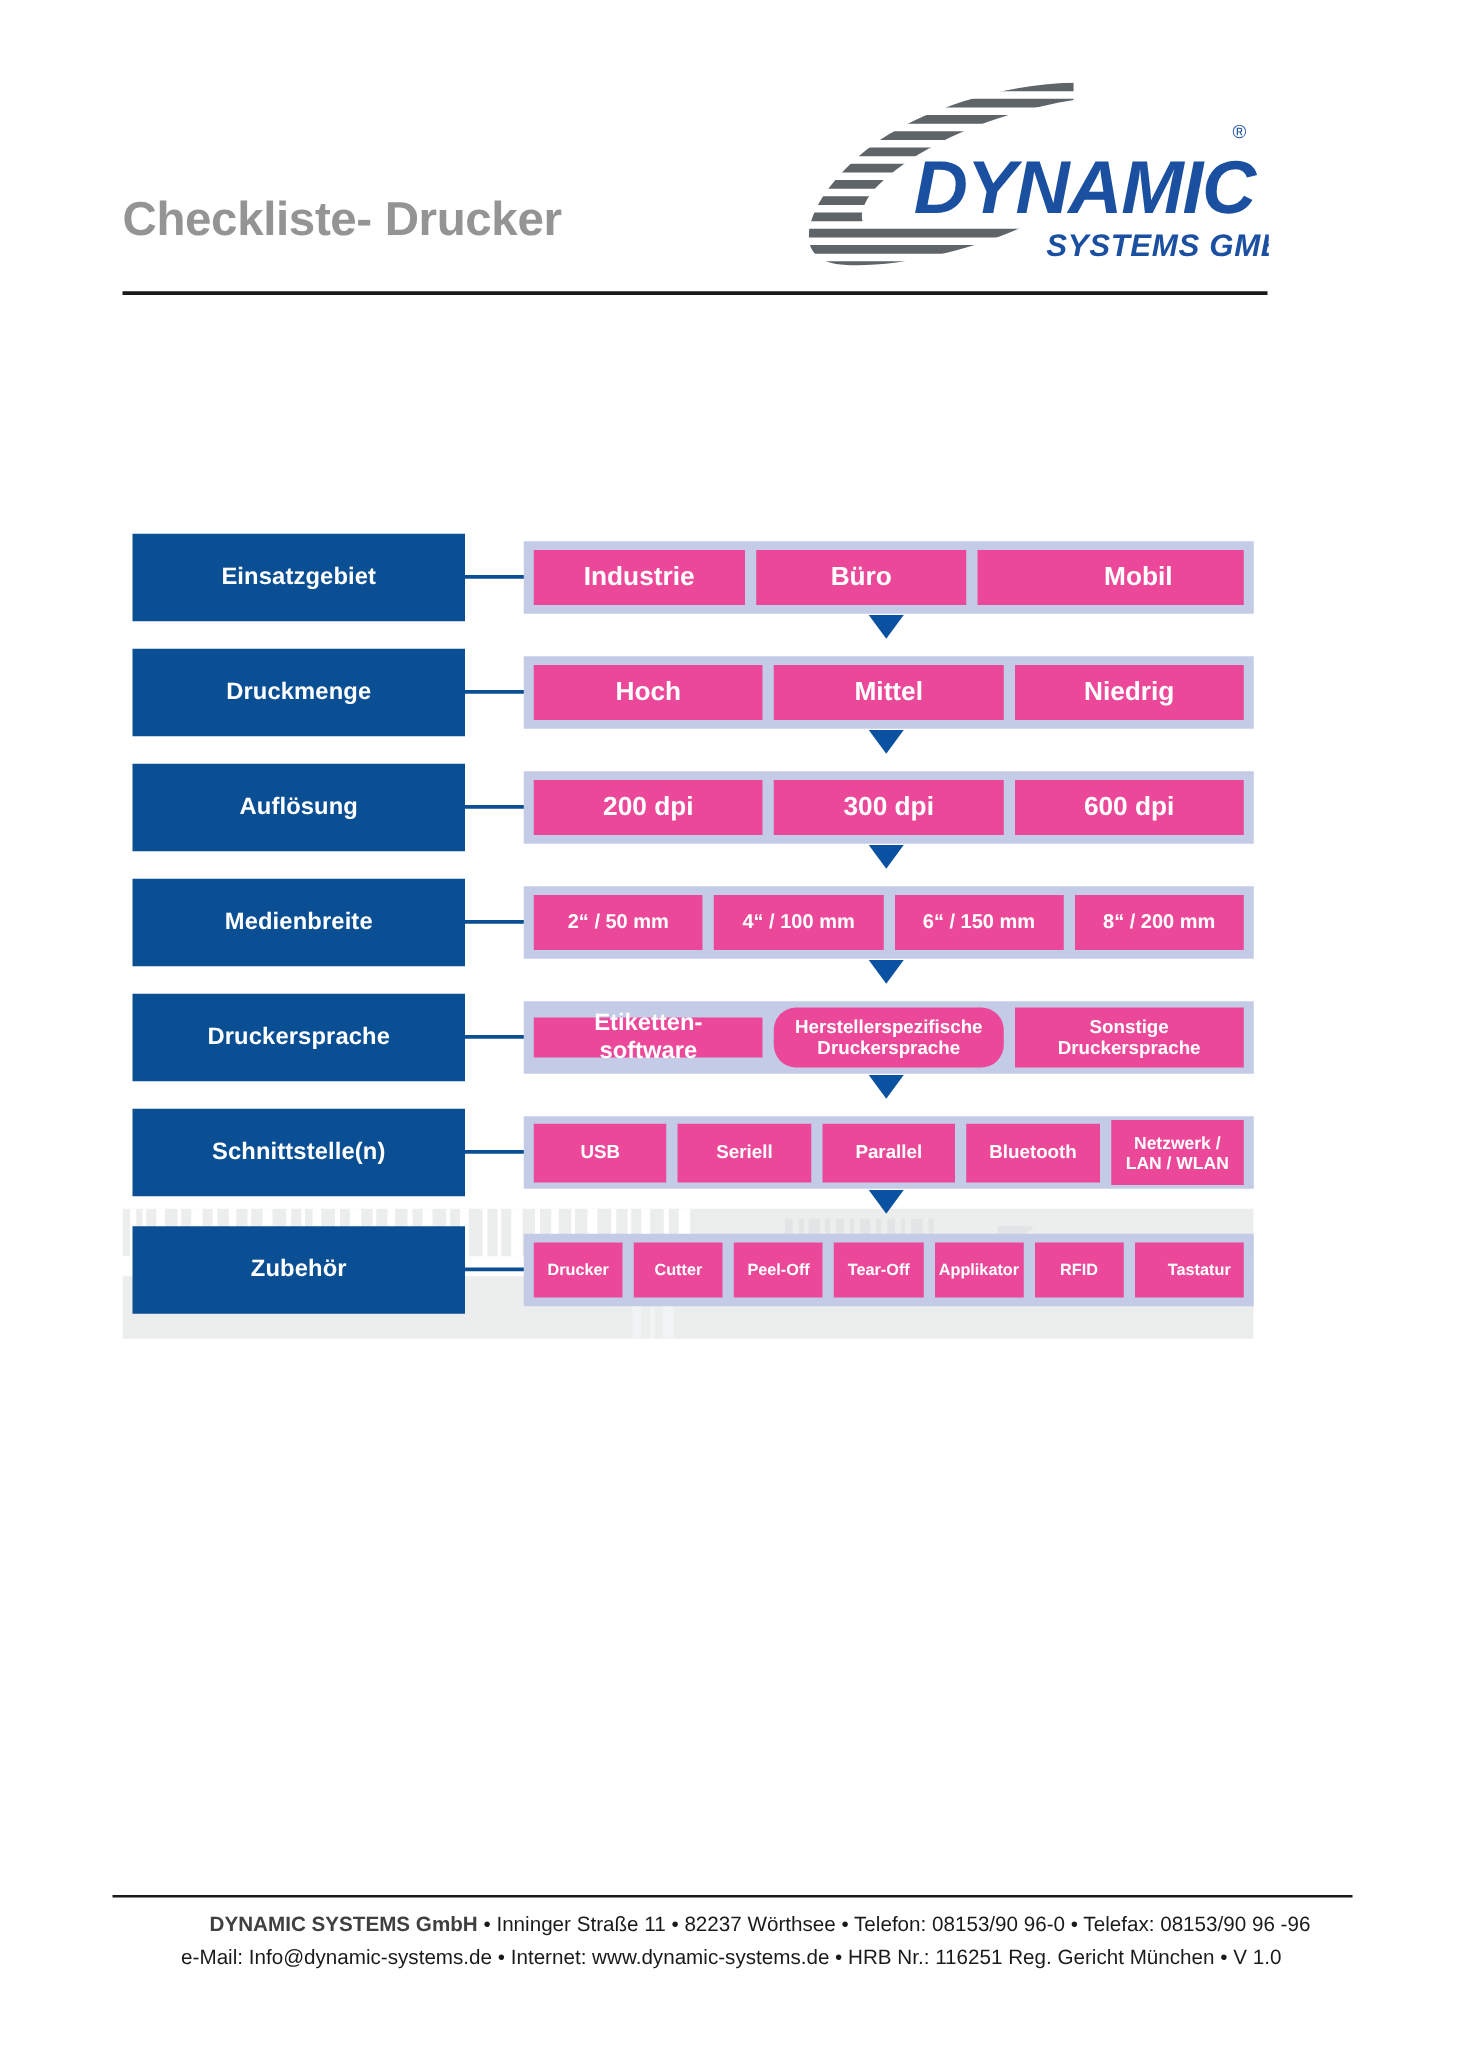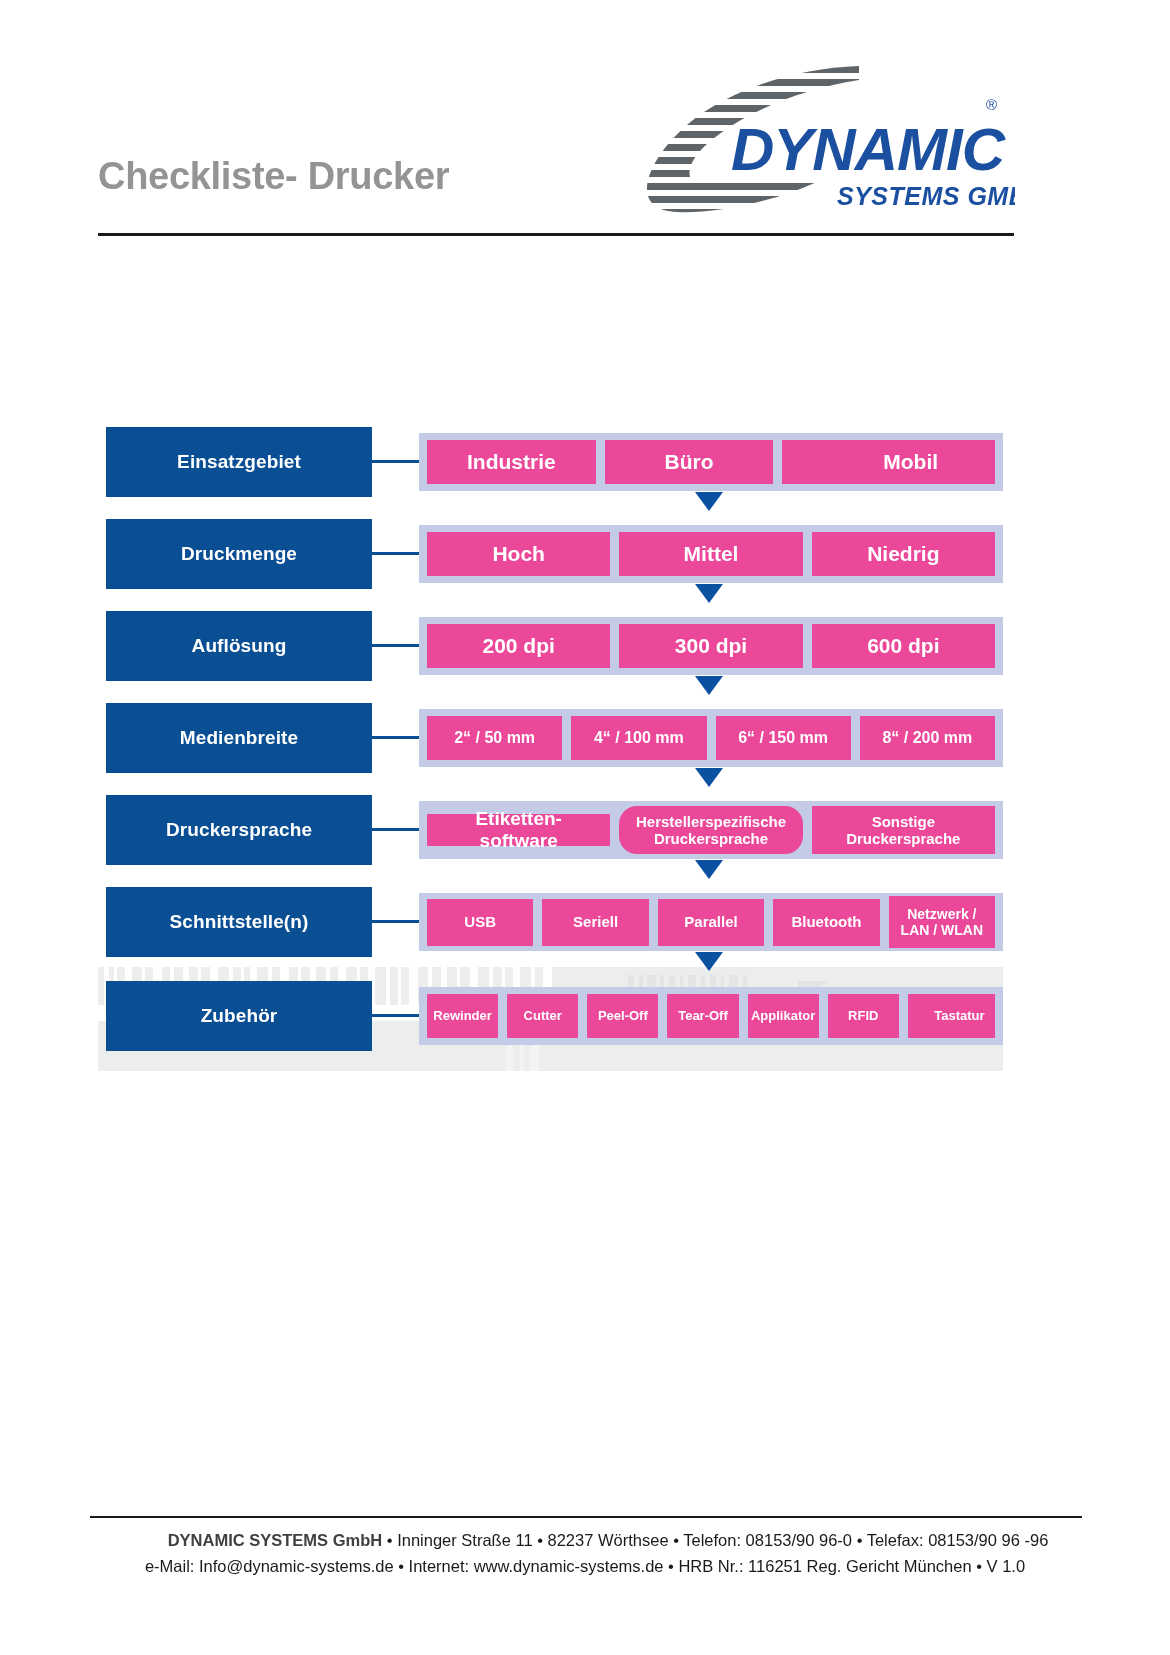--- a/index.html
+++ b/index.html
@@ -376,21 +376,21 @@
         <div class="opt multiline" style="height:52px;font-size:14px;white-space:pre-line;">Netzwerk /
 LAN / WLAN</div>
       </div>
     </div>
     <div class="arrow" style="top:952px;"></div>
 
     <div class="row" style="top:981px;height:70px;">
       <div class="row-label" style="top:0;height:70px;">Zubehör</div>
       <div class="connector" style="top:33px;"></div>
       <div class="band" style="top:6px;height:58px;">
-        <div class="opt" style="height:44px;font-size:13px;">Rewinder</div>
+        <div class="opt" style="height:44px;font-size:13px;">Drucker</div>
         <div class="gap"></div>
         <div class="opt" style="height:44px;font-size:13px;">Cutter</div>
         <div class="gap"></div>
         <div class="opt" style="height:44px;font-size:13px;">Peel-Off</div>
         <div class="gap"></div>
         <div class="opt" style="height:44px;font-size:13px;">Tear-Off</div>
         <div class="gap"></div>
         <div class="opt" style="height:44px;font-size:13px;">Applikator</div>
         <div class="gap"></div>
         <div class="opt" style="height:44px;font-size:13px;">RFID</div>

